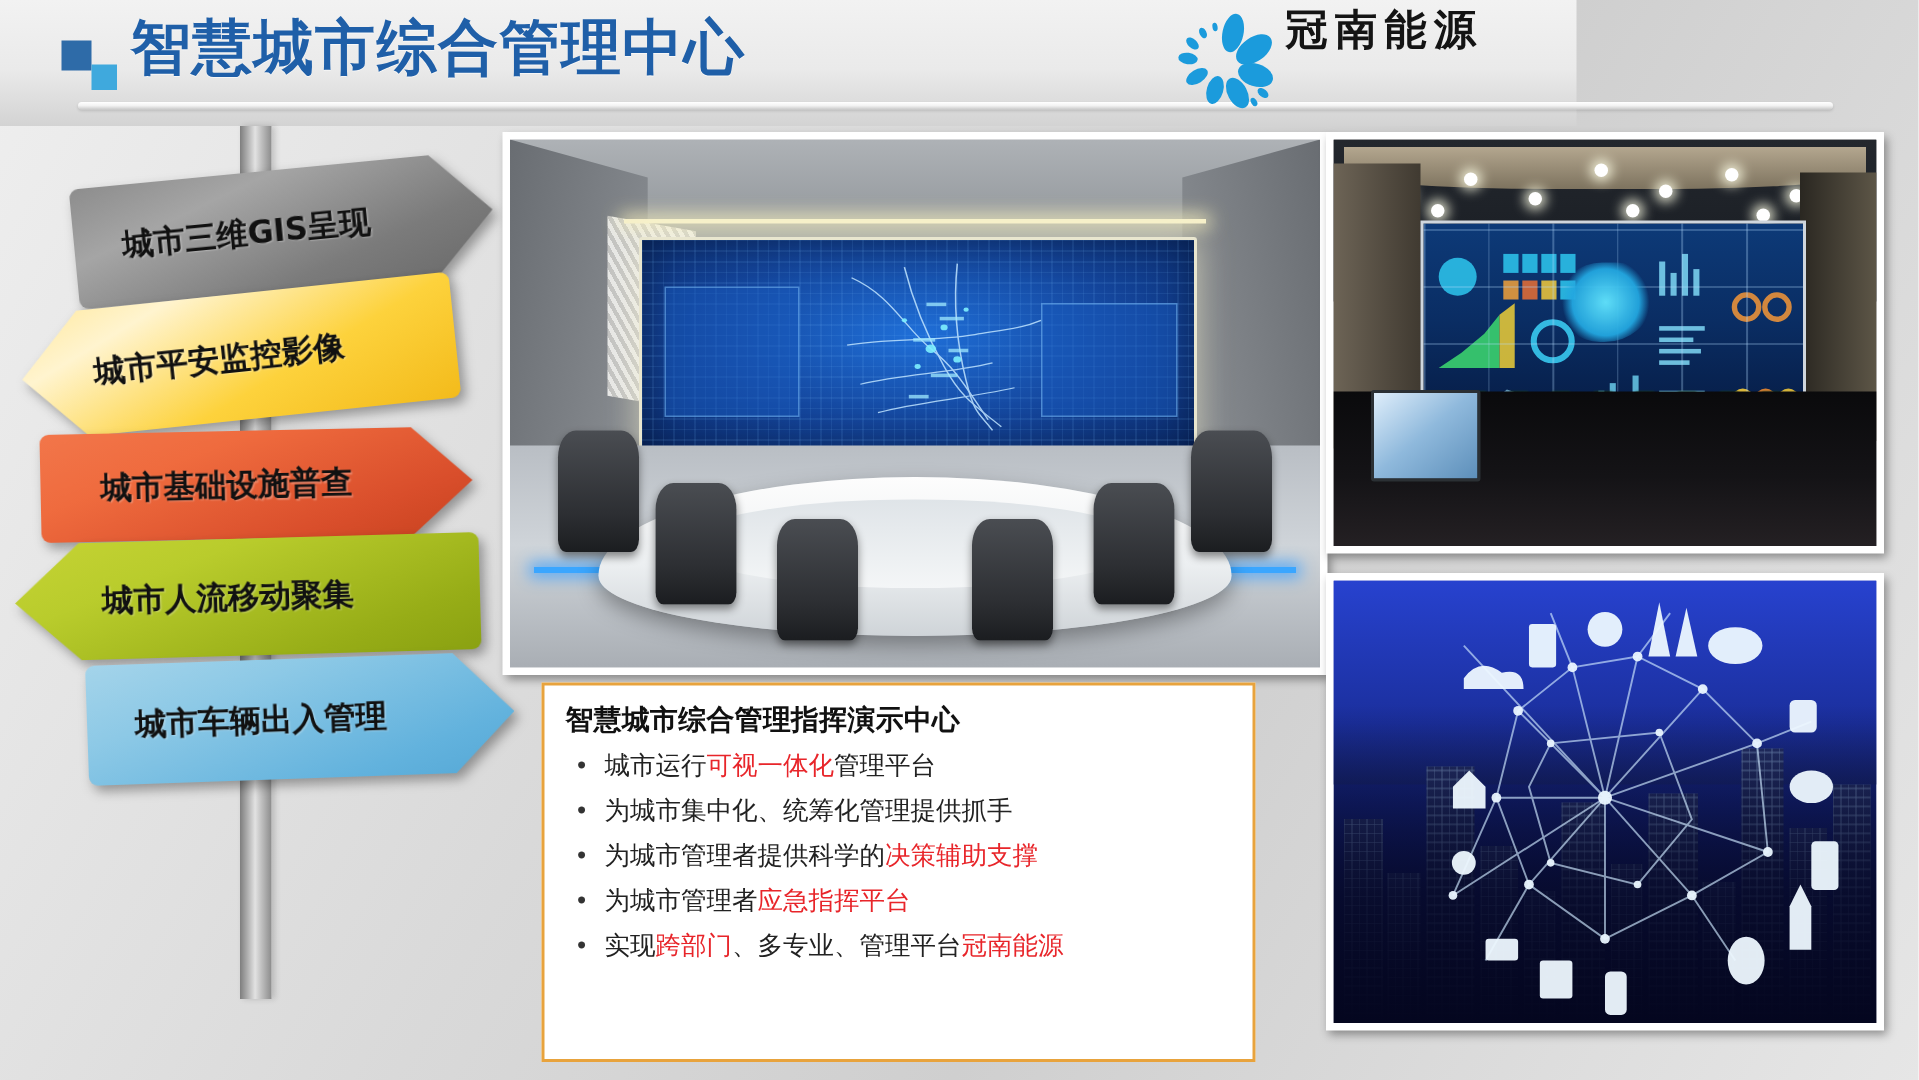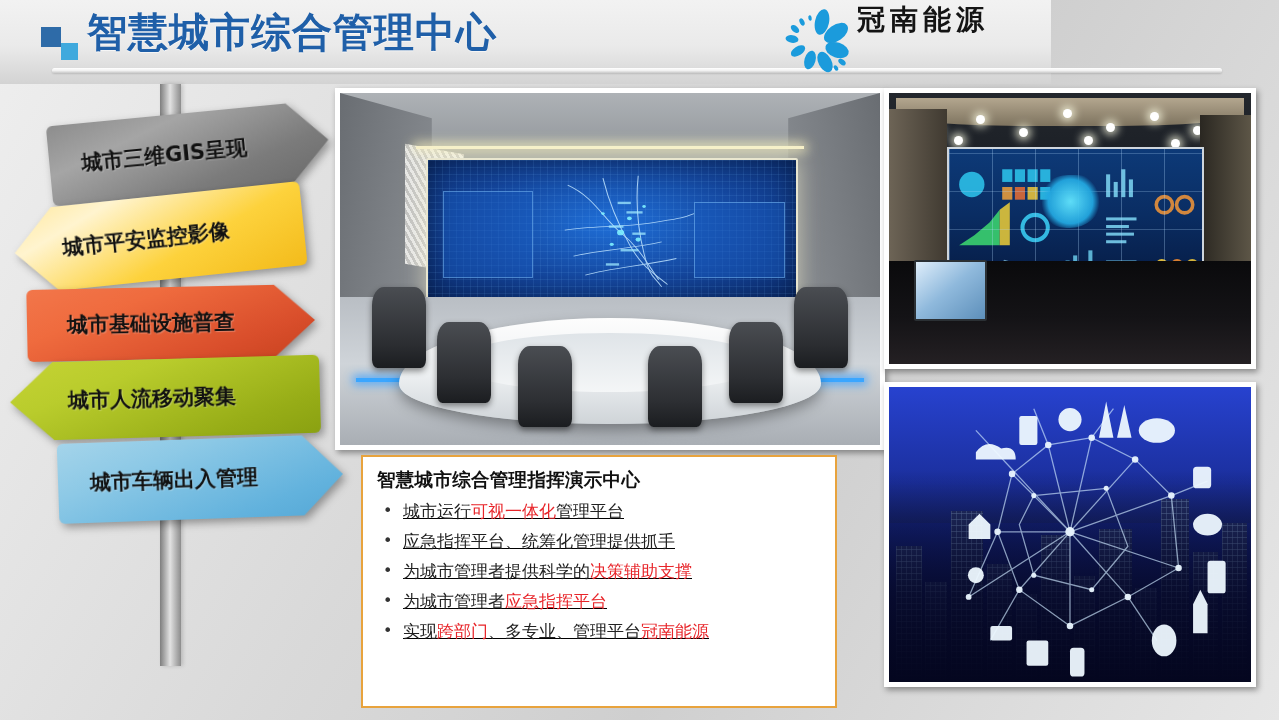--- a/index.html
+++ b/index.html
@@ -226,21 +226,21 @@
   
   .card{
     position:absolute;left:341px;top:455px;width:476px;height:253px;
     background:#fff;border:2px solid #e8a33d;
     box-sizing:border-box;padding:10px 14px 8px 14px;margin-left:20px;
   }
   .card h2{
     margin:0 0 4px 0;font-size:18.5px;font-weight:bold;color:#111;
     letter-spacing:.3px;
   }
-  .card ul{margin:0;padding:0;list-style:none;text-decoration:underline;}
+  .card ul{margin:0;padding:0;list-style:none;}
   .card li{
     position:relative;padding-left:26px;
     font-size:17px;line-height:30px;color:#222;
     white-space:nowrap;
   }
   .card li::before{
     content:"•";position:absolute;left:6px;top:0;color:#333;font-size:16px;
   }
   .hl{color:#e8252a;}
 </style>
@@ -518,20 +518,20 @@
           </g>
         </svg>
       </div>
     </div>
   </div>
 
   <div class="card">
     <h2>智慧城市综合管理指挥演示中心</h2>
     <ul id="bullets">
         <li><span>城市运行</span><span class="hl">可视一体化</span><span>管理平台</span></li>
-        <li><span>应急指挥平台、统筹化管理提供抓手</span></li>
+        <li><span>为城市集中化、统筹化管理提供抓手</span></li>
         <li><span>为城市管理者提供科学的</span><span class="hl">决策辅助支撑</span></li>
         <li><span>为城市管理者</span><span class="hl">应急指挥平台</span></li>
         <li><span>实现</span><span class="hl">跨部门</span><span>、多专业、管理平台</span><span class="hl">冠南能源</span></li>
       </ul>
   </div>
 
 </div>
 
 </body></html>

